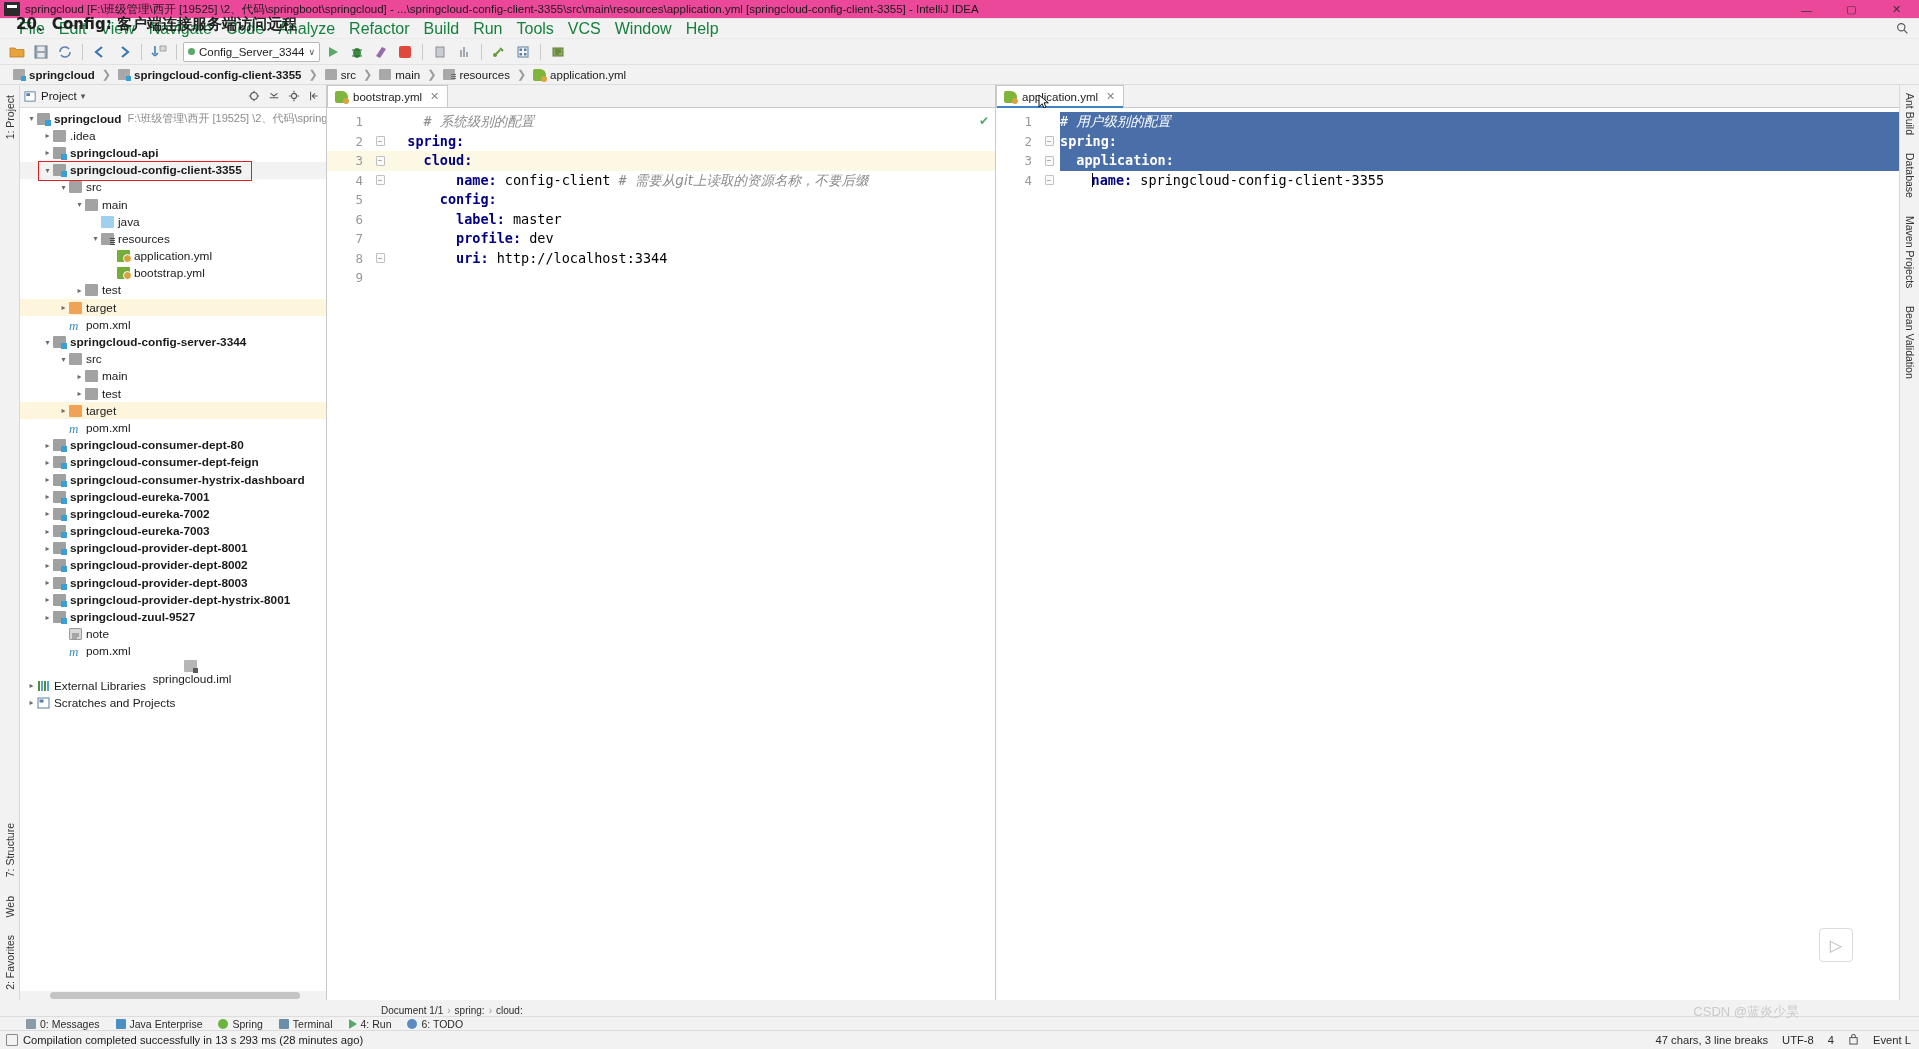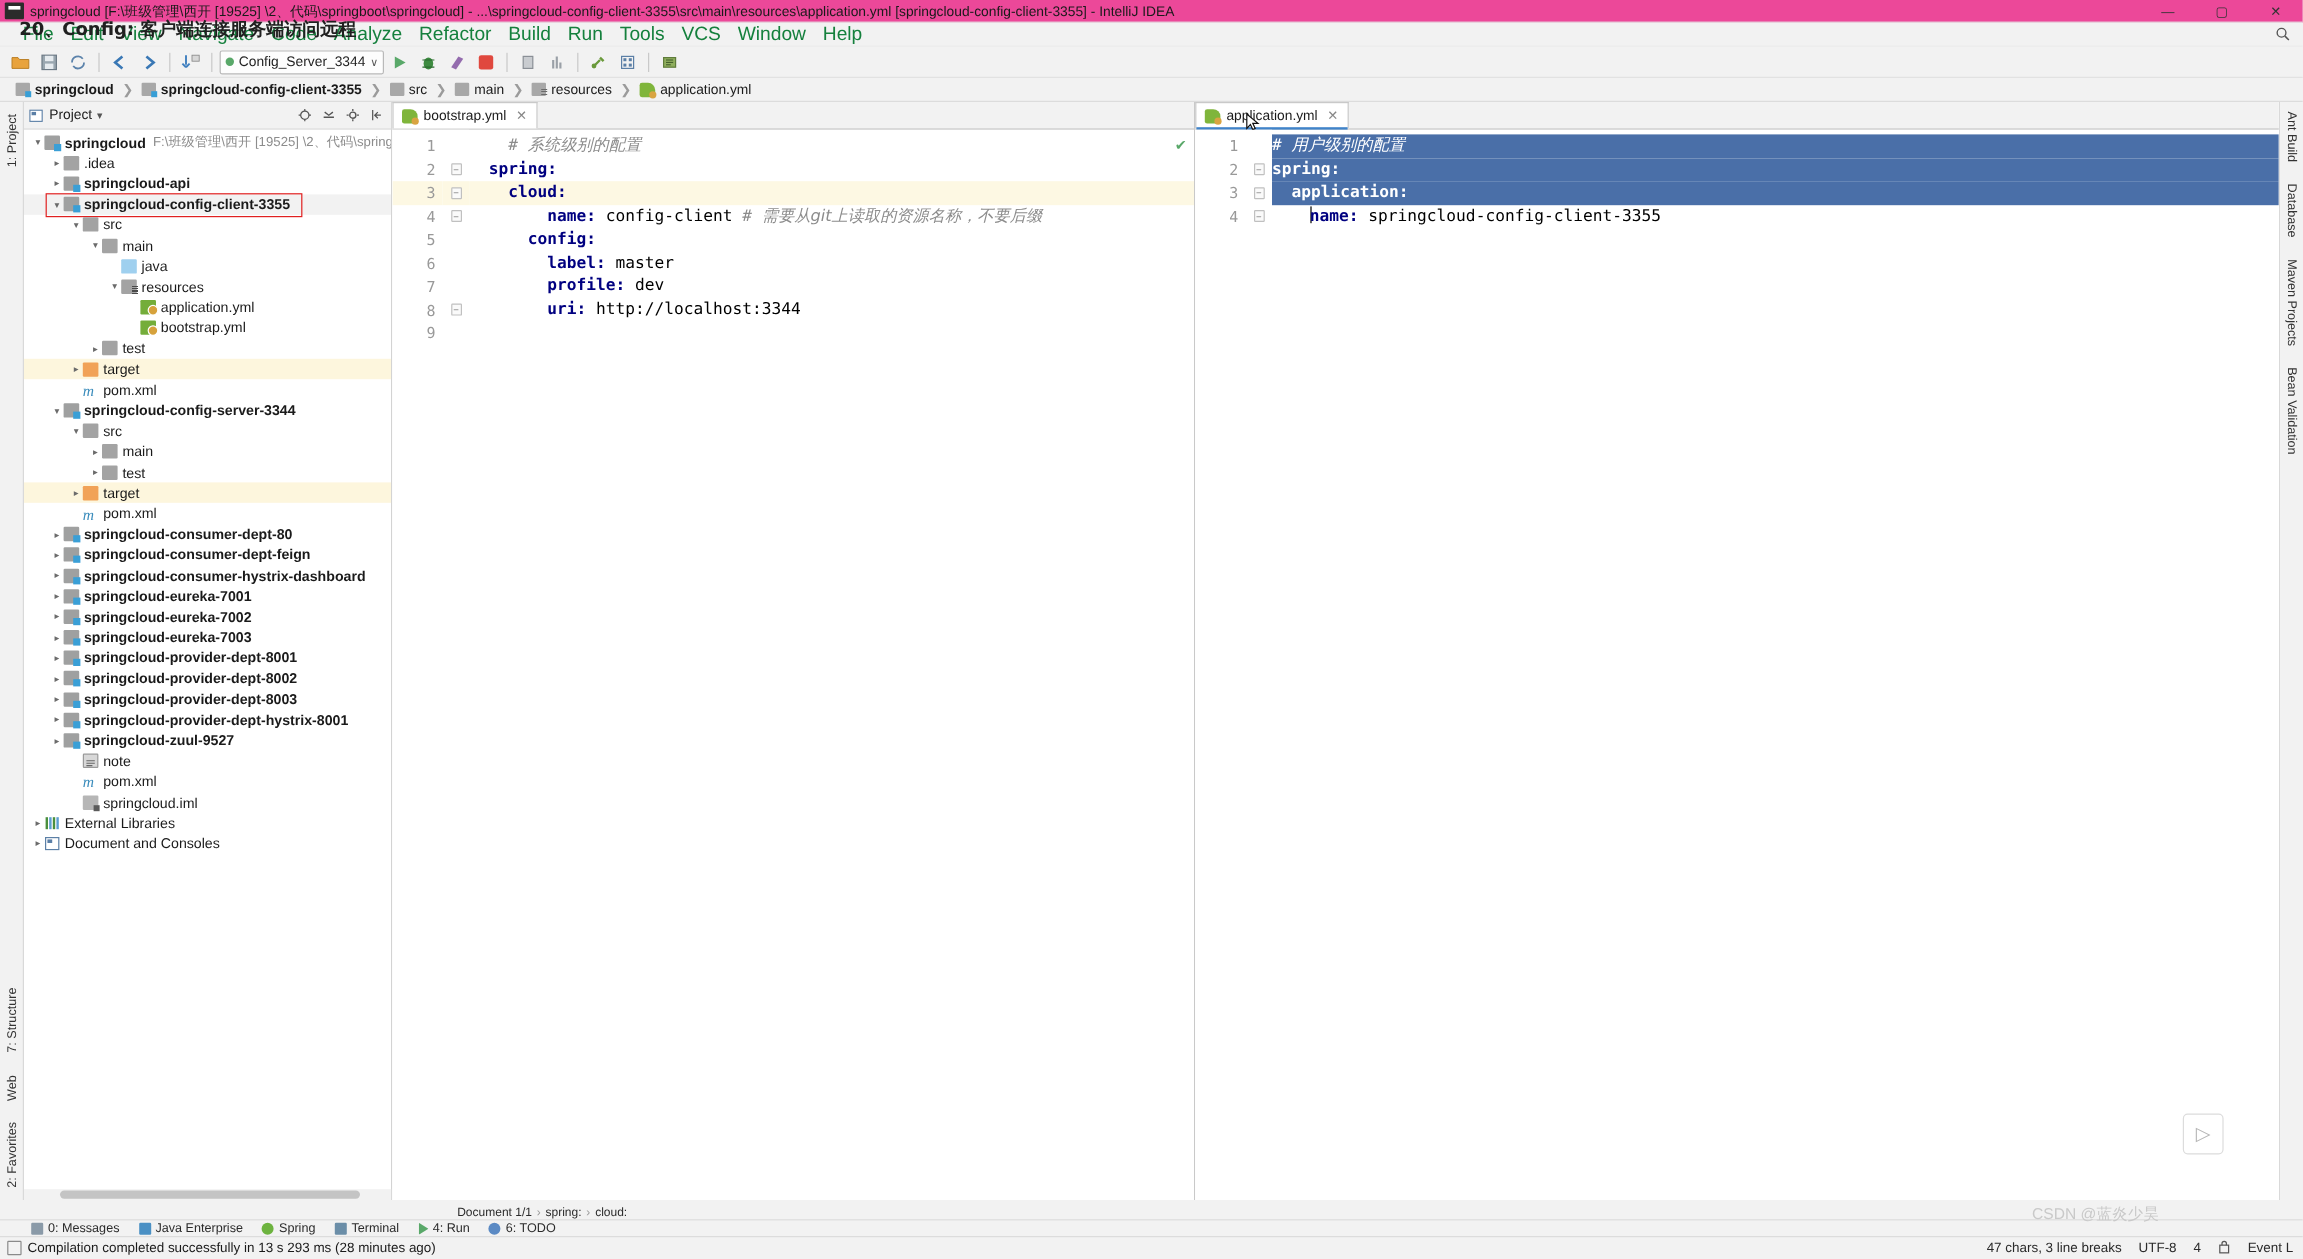--- a/index.html
+++ b/index.html
@@ -578,42 +578,42 @@
             <span class="nic icn-note"><svg width="11" height="11" viewBox="0 0 11 11">
                 <path d="M2 5h7M2 7h7M2 9h5" stroke="#666" stroke-width="0.9"></path>
               </svg></span>
             <span class="lbl">note</span>
           </div>
           <div class="node" style="padding-left: 38px;">
             <span class="arrow"></span>
             <span class="nic icn-pom"><span class="pom-m">m</span></span>
             <span class="lbl">pom.xml</span>
           </div>
-          <div class="node" style="padding-left: 38px;">
+          <div class="node" style="padding-left: 38px; flex-direction: column;">
             <span class="arrow"></span>
             <span class="nic icn-iml"></span>
             <span class="lbl">springcloud.iml</span>
           </div>
           <div class="node" style="padding-left: 6px;">
             <span class="arrow">▸</span>
             <span class="nic icn-lib"><svg width="13" height="12" viewBox="0 0 13 12">
                 <rect x="1" y="1" width="2" height="10" fill="#4a8f3c"></rect>
                 <rect x="4" y="1" width="2" height="10" fill="#5b9ed0"></rect>
                 <rect x="7" y="1" width="2" height="10" fill="#4a8f3c"></rect>
                 <rect x="10" y="1" width="2" height="10" fill="#5b9ed0"></rect>
               </svg></span>
             <span class="lbl">External Libraries</span>
           </div>
           <div class="node" style="padding-left: 6px;">
             <span class="arrow">▸</span>
             <span class="nic icn-scr"><svg width="13" height="12" viewBox="0 0 13 12">
                 <rect x="1" y="1" width="11" height="10" fill="#fff" stroke="#5b7fa6"></rect>
                 <rect x="2.5" y="2.5" width="4" height="3" fill="#5b7fa6"></rect>
               </svg></span>
-            <span class="lbl">Document and Consoles</span>
+            <span class="lbl">Scratches and Projects</span>
           </div>
         </div>
       <div class="hscroll">
         <div class="thumb"></div>
       </div>
     </div>
 
     <div class="editors">
 
       <div class="editor-pane pane-left">

